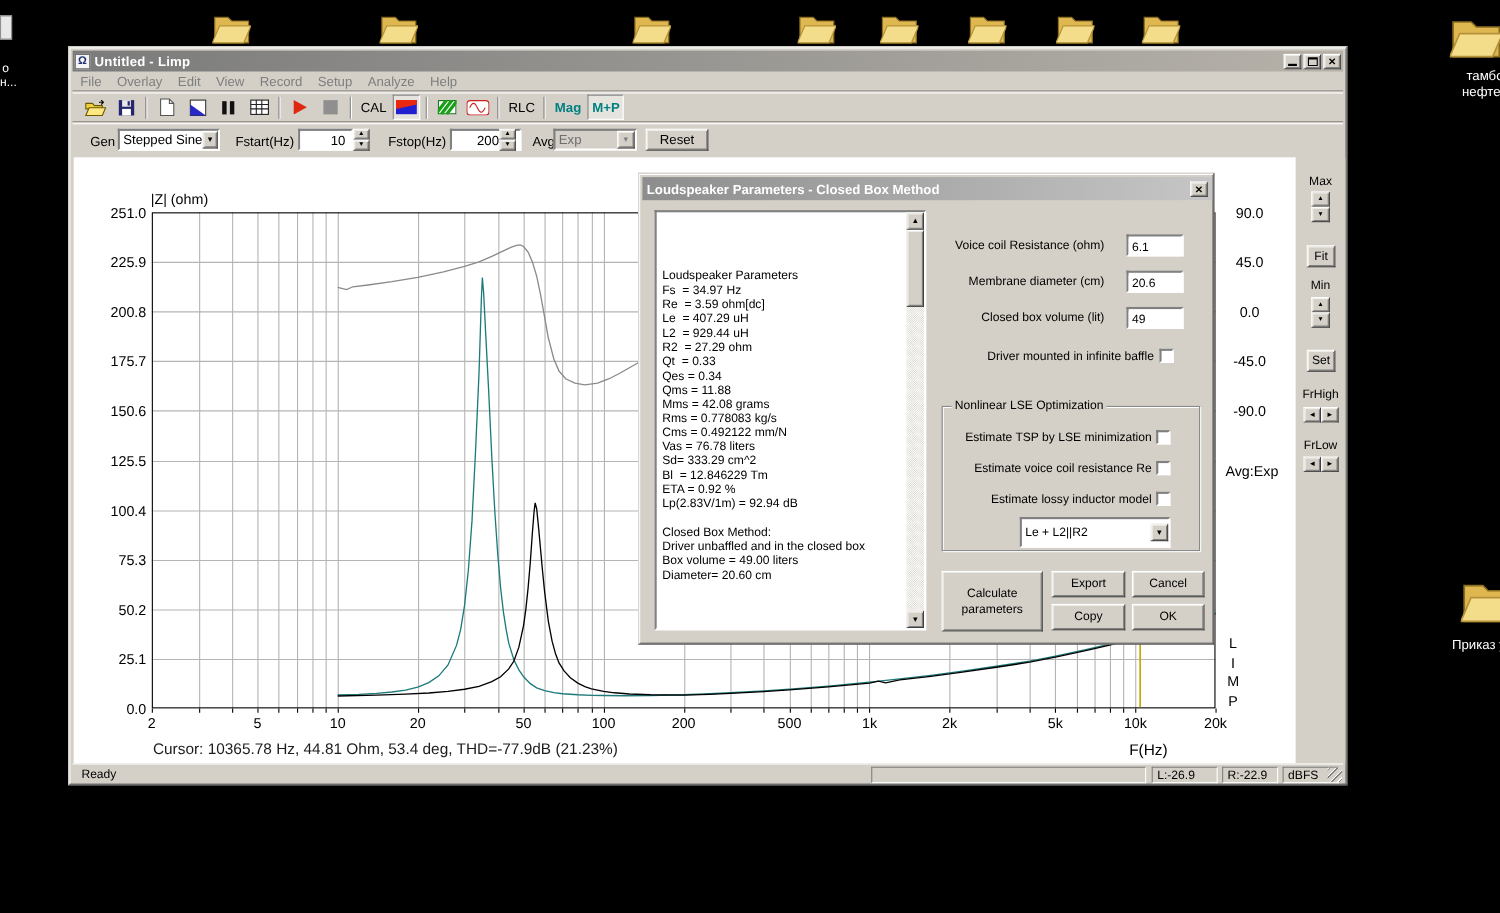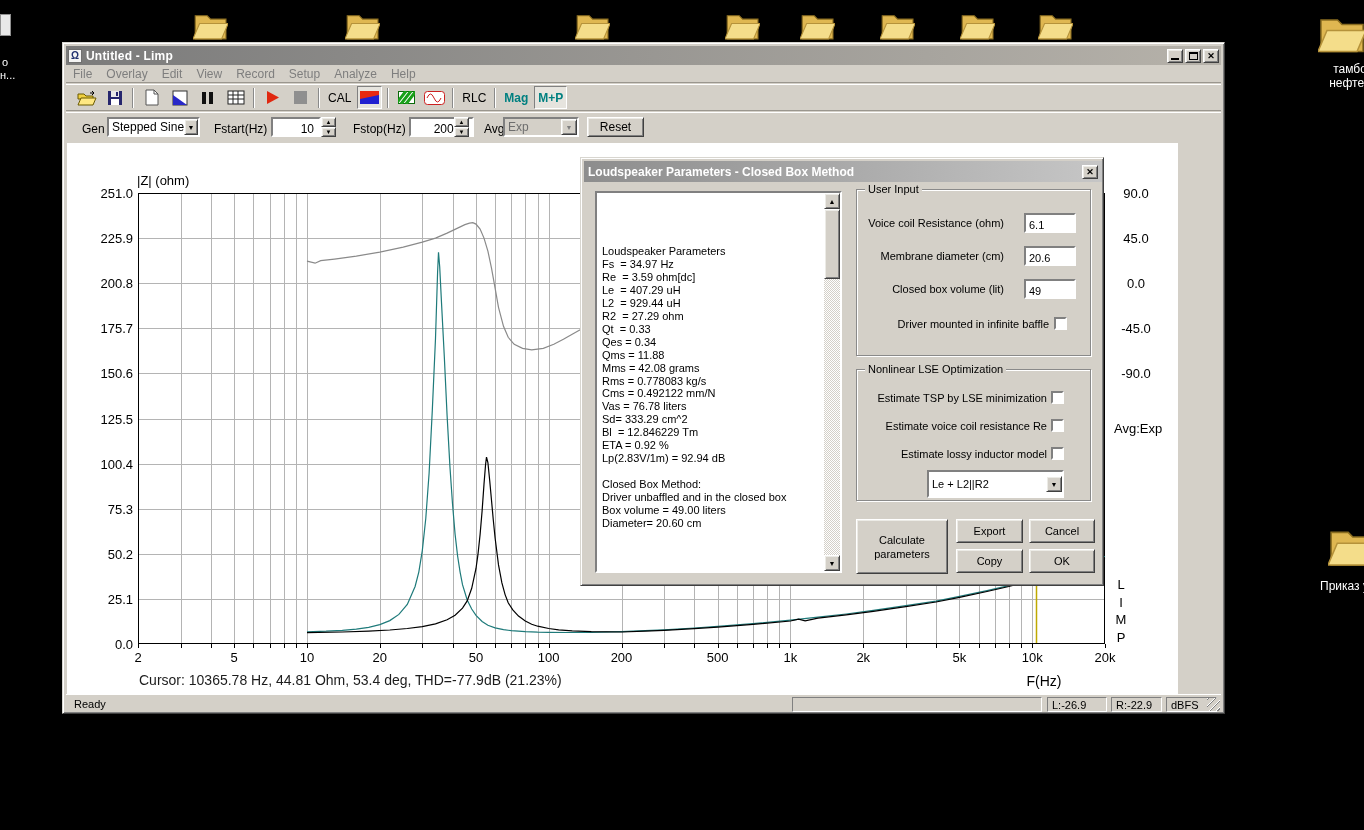--- a/index.html
+++ b/index.html
@@ -394,20 +394,36 @@
       <div class="tick" style="left: 866.452px; top: 607px; width: 60px; text-align: center;">5k</div>
       <div class="tick" style="left: 939.226px; top: 607px; width: 60px; text-align: center;">10k</div>
       <div class="tick" style="left: 1012px; top: 607px; width: 60px; text-align: center;">20k</div>
       <div class="tick" style="left: 1047px; top: 143px; width: 52px; text-align: center;">90.0</div>
       <div class="tick" style="left: 1047px; top: 188.1px; width: 52px; text-align: center;">45.0</div>
       <div class="tick" style="left: 1047px; top: 233.2px; width: 52px; text-align: center;">0.0</div>
       <div class="tick" style="left: 1047px; top: 278.3px; width: 52px; text-align: center;">-45.0</div>
       <div class="tick" style="left: 1047px; top: 323.4px; width: 52px; text-align: center;">-90.0</div>
     </div>
 
+  <div id="rpanel" class="abs">
+    <div class="rp-label" style="top:16px;">Max</div>
+    <div class="rp-btn btn" style="left:14px;top:31px;width:17px;height:14px;font-size:6px;">▲</div>
+    <div class="rp-btn btn" style="left:14px;top:45px;width:17px;height:14px;font-size:6px;">▼</div>
+    <div class="rp-btn btn" style="left:10px;top:80px;width:26px;height:20px;">Fit</div>
+    <div class="rp-label" style="top:111px;">Min</div>
+    <div class="rp-btn btn" style="left:14px;top:127px;width:17px;height:14px;font-size:6px;">▲</div>
+    <div class="rp-btn btn" style="left:14px;top:141px;width:17px;height:14px;font-size:6px;">▼</div>
+    <div class="rp-btn btn" style="left:10px;top:175px;width:26px;height:20px;">Set</div>
+    <div class="rp-label" style="top:210px;">FrHigh</div>
+    <div class="rp-btn btn" style="left:7px;top:227px;width:16px;height:14px;font-size:7px;">◄</div>
+    <div class="rp-btn btn" style="left:23px;top:227px;width:16px;height:14px;font-size:7px;">►</div>
+    <div class="rp-label" style="top:256px;">FrLow</div>
+    <div class="rp-btn btn" style="left:7px;top:272px;width:16px;height:14px;font-size:7px;">◄</div>
+    <div class="rp-btn btn" style="left:23px;top:272px;width:16px;height:14px;font-size:7px;">►</div>
+  </div>
 
   <div id="statusbar" class="abs">
     <div class="abs" style="left:8px;top:3px;">Ready</div>
     <div class="spane" style="left:726px;width:250px;"></div>
     <div class="spane" style="left:981px;width:60px;">L:-26.9</div>
     <div class="spane" style="left:1045px;width:51px;">R:-22.9</div>
     <div class="spane" style="left:1100px;width:51px;">dBFS</div>
     <div id="grip"></div>
   </div>
 </div>
@@ -443,23 +459,20 @@
         <div class="rline">Box volume = 49.00 liters</div>
         <div class="rline">Diameter= 20.60 cm</div>
       </div>
     <div id="rscroll">
       <div class="sc-btn btn" style="top:0;">▲</div>
       <div class="btn abs" style="top:16px;left:0;width:16px;height:70px;"></div>
       <div class="sc-btn btn" style="bottom:0;">▼</div>
     </div>
   </div>
 
-  <div class="groupbox" style="left:275px;top:31px;width:235px;height:167px;">
-    <div class="group-title">User Input</div>
-  </div>
   <div id="ui-rows">
       <div class="dlabel" style="left: 273px; top: 59px; width: 150px;">Voice coil Resistance (ohm)</div>
       <div class="dinput" style="left: 443px; top: 55px;"><input readonly="" value="6.1" style=""></div>
       <div class="dlabel" style="left: 273px; top: 92px; width: 150px;">Membrane diameter (cm)</div>
       <div class="dinput" style="left: 443px; top: 88px;"><input readonly="" value="20.6" style=""></div>
       <div class="dlabel" style="left: 273px; top: 125px; width: 150px;">Closed box volume (lit)</div>
       <div class="dinput" style="left: 443px; top: 121px;"><input readonly="" value="49" style=""></div>
     </div>
   <div class="dlabel" style="left:168px;top:160px;width:300px;">Driver mounted in infinite baffle</div>
   <div class="checkbox" style="left:473px;top:159px;"></div>

